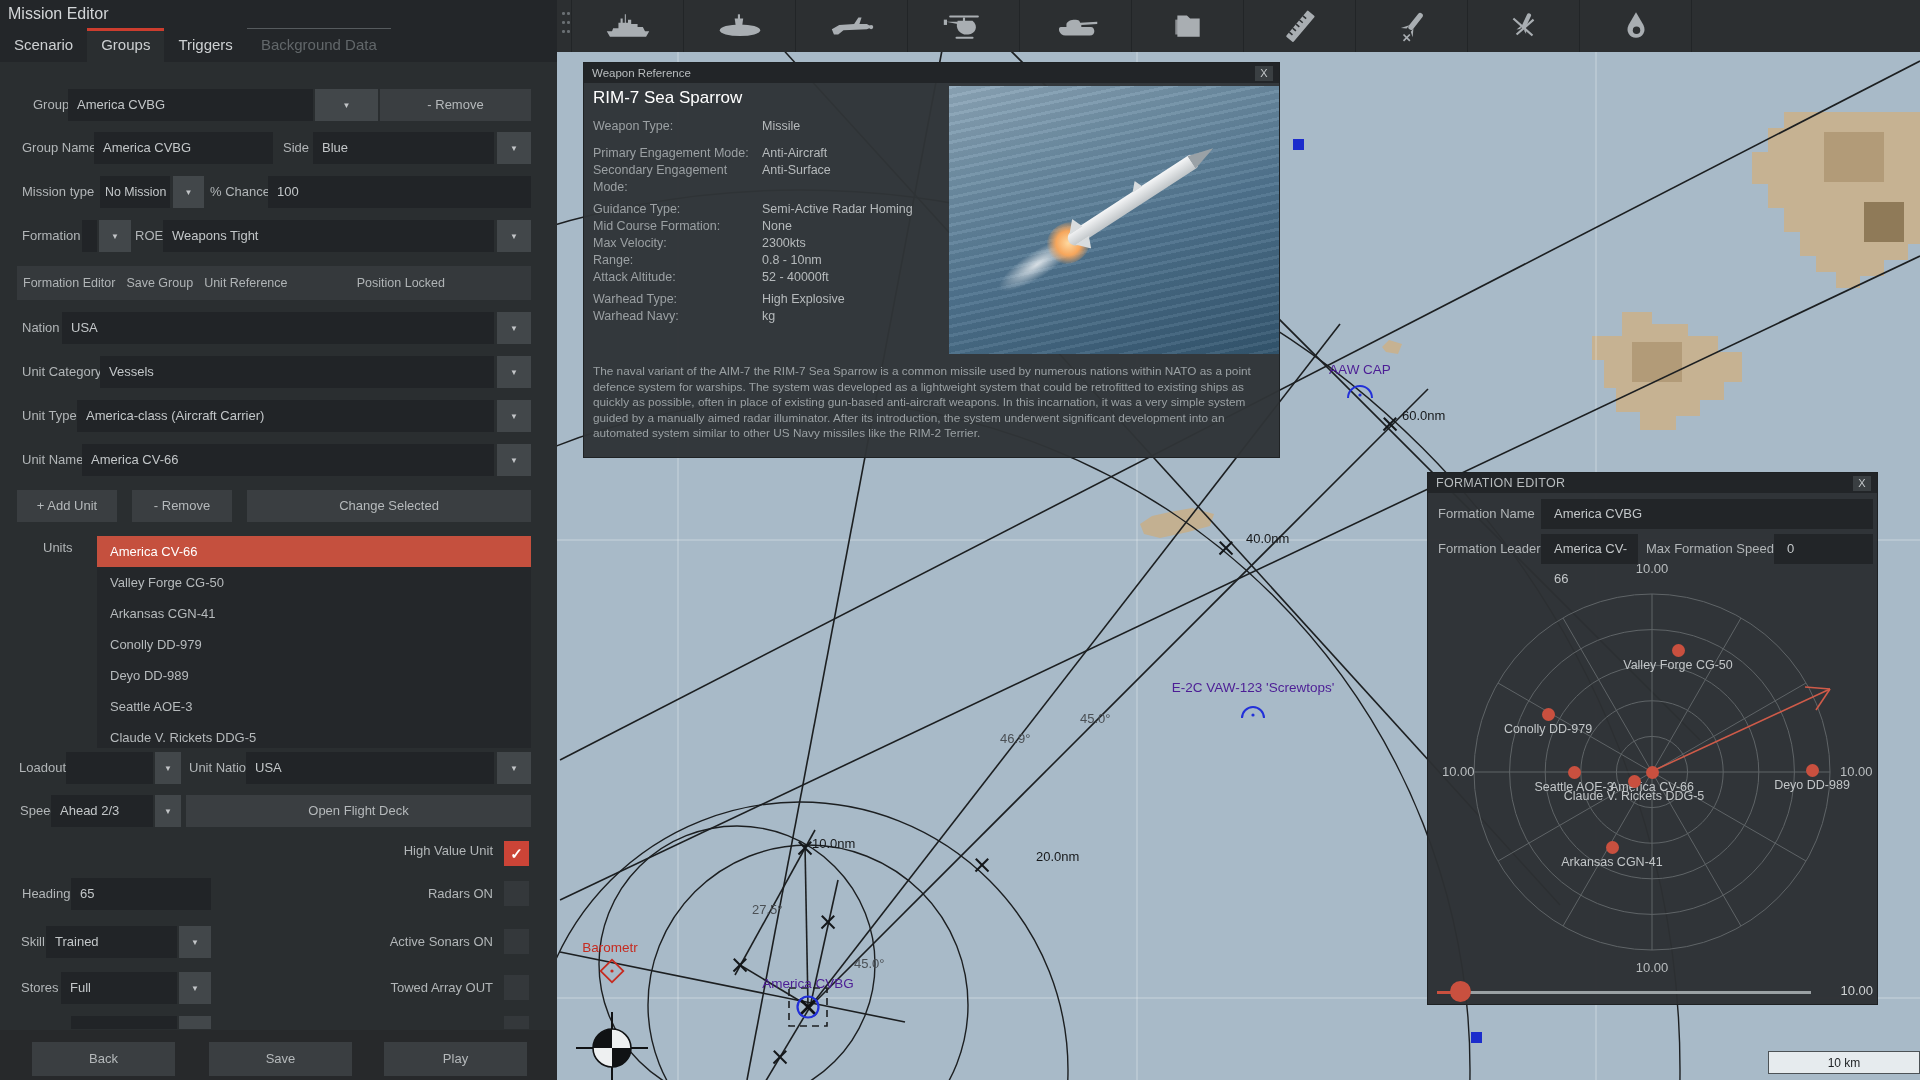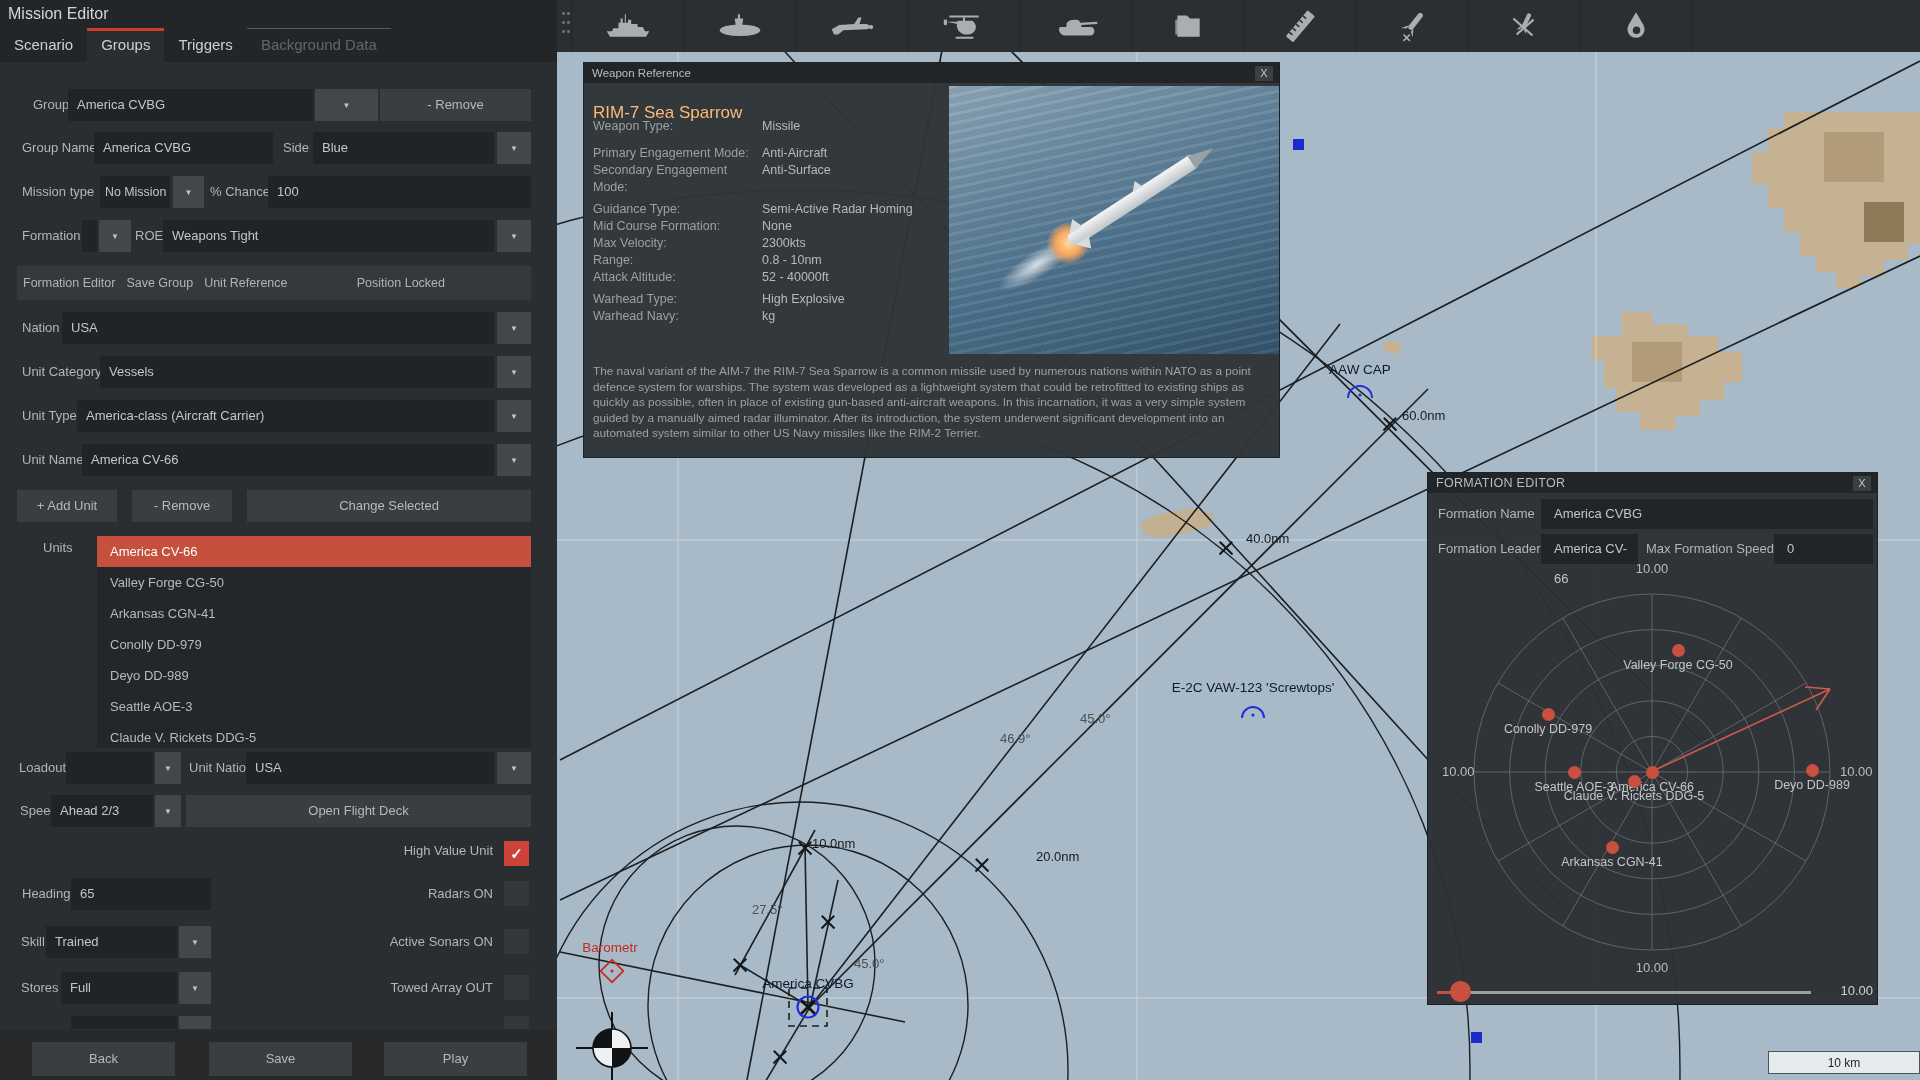--- a/index.html
+++ b/index.html
@@ -9,21 +9,21 @@
   
   #map{position:absolute;inset:0;background:#a8bac8;}
   .island{position:absolute;background:#c6b292;}
   .ipatch{position:absolute;}
   #map-svg{position:absolute;inset:0;z-index:2;}
   #map-labels{position:absolute;inset:0;z-index:3;}
   .mlabel{position:absolute;white-space:nowrap;font-size:13px;}
   .mlabel.range{color:#16181a;}
   .mlabel.angle{color:#4b5055;}
   .mlabel.unit{transform:translateX(-50%);font-size:13.5px;}
-  .mlabel.blue{color:#0f172a;}
+  .mlabel.blue{color:#4c1d95;}
   .mlabel.red{color:#c62b20;}
   .xmark{position:absolute;width:16px;height:16px;}
   .xmark::before,.xmark::after{content:"";position:absolute;left:-1px;top:7px;width:18px;height:2.4px;background:#14171a;}
   .xmark::before{transform:rotate(45deg);}
   .xmark::after{transform:rotate(-45deg);}
   #scalebar{position:absolute;left:1768px;top:1051px;width:150px;height:21px;z-index:3;
     background:rgba(236,239,241,0.92);border:1px solid #4c5256;display:flex;align-items:center;justify-content:center;
     font-size:12px;color:#1c1f22;}
 
   
@@ -37,21 +37,21 @@
 
   
   .win-titlebar{position:absolute;left:0;top:0;right:0;height:20px;background:#222528;display:flex;align-items:center;}
   .win-title{font-size:11.5px;color:#b9bdbf;padding-left:8px;}
   .win-close{margin-left:auto;margin-right:6px;font-size:11px;color:#c3c7c9;width:18px;height:15px;
     display:flex;align-items:center;justify-content:center;background:#3a3f42;}
 
   
   #weapon-win{position:absolute;left:583px;top:62px;width:697px;height:396px;z-index:5;
     background:rgba(48,52,55,0.97);border:1px solid #1f2224;box-sizing:border-box;}
-  #wr-heading{position:absolute;left:9px;top:25px;font-size:17px;color:#fdba74;margin-top:15px;}
+  #wr-heading{position:absolute;left:9px;top:25px;font-size:17px;color:#ffffff;}
   #spec-list{position:absolute;left:9px;top:55px;width:352px;}
   .spec-row{display:flex;line-height:17px;}
   .spec-label{width:169px;font-size:12.5px;color:#9ba0a3;flex:none;}
   .spec-value{font-size:12.5px;color:#b6babc;white-space:nowrap;}
   #wr-desc{position:absolute;left:9px;top:301px;width:678px;font-size:11.8px;line-height:15.6px;color:#9aa0a3;}
   #wr-image{position:absolute;left:365px;top:23px;width:330px;height:268px;overflow:hidden;
     background:linear-gradient(160deg,#8fa8ba 0%,#6d8da3 28%,#50748f 55%,#33556e 100%);}
   #wr-image .waves{position:absolute;inset:0;background:repeating-linear-gradient(168deg,rgba(255,255,255,0.06) 0 3px,rgba(0,0,0,0.05) 3px 9px);}
   #missile-group{position:absolute;left:70px;top:60px;width:220px;height:120px;transform:rotate(-33deg);}
   #missile-body{position:absolute;left:40px;top:50px;width:150px;height:15px;border-radius:8px 3px 3px 8px;

